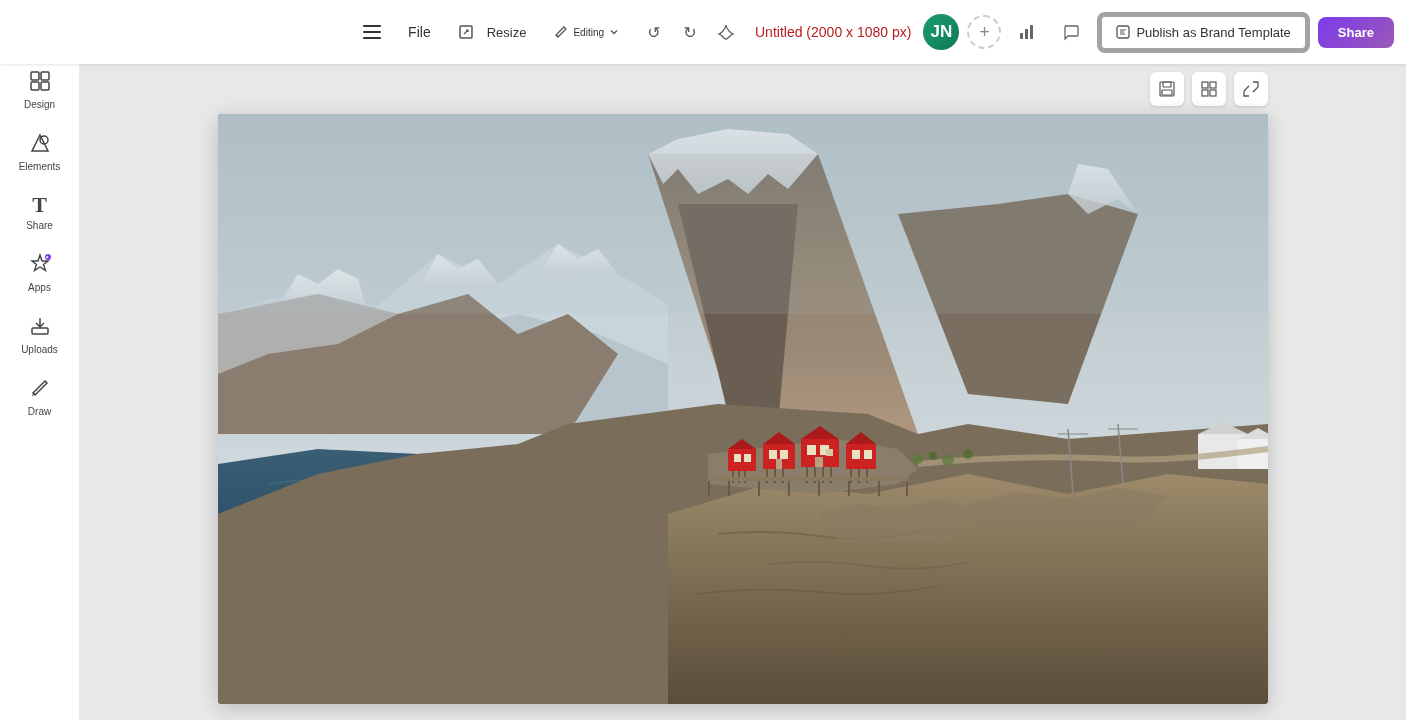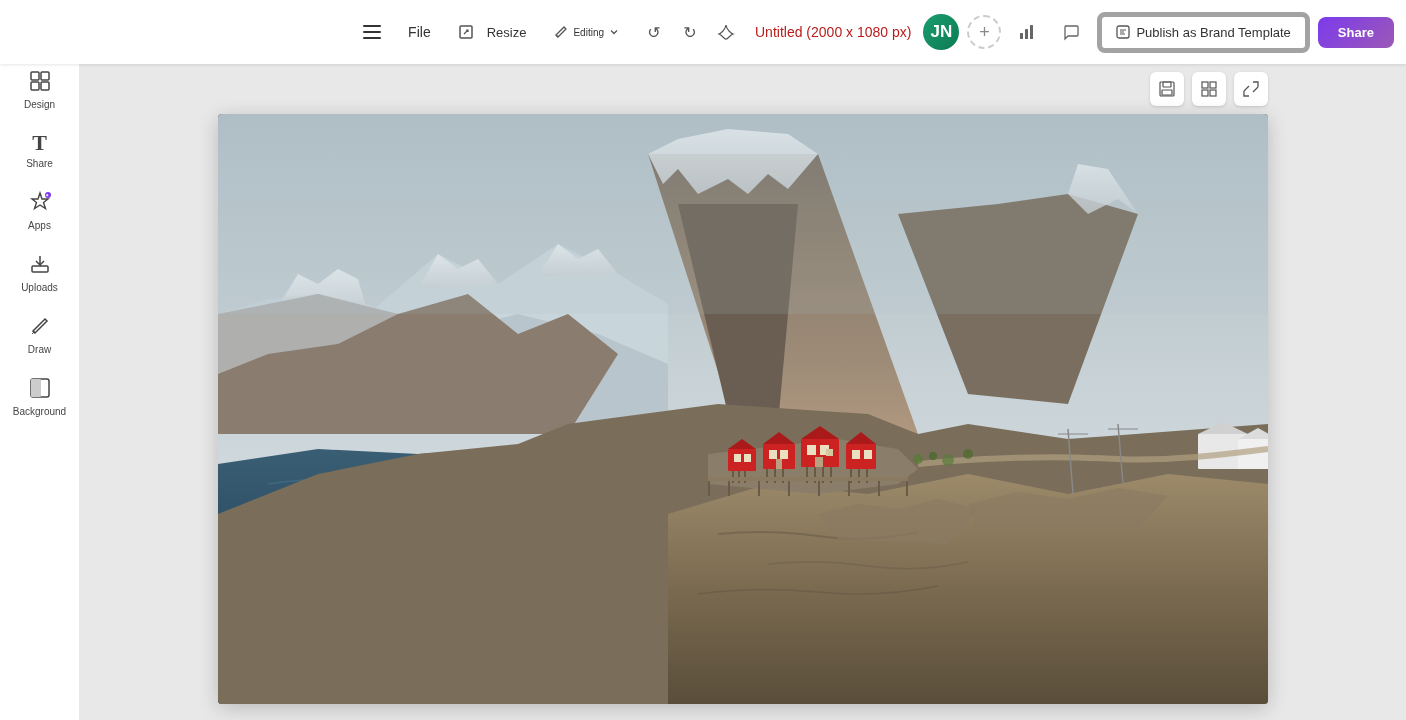--- a/index.html
+++ b/index.html
@@ -232,20 +232,29 @@
       <svg width="22" height="22" viewBox="0 0 22 22">
           <rect x="2" y="2" width="8" height="8" rx="1" fill="none" stroke="#444" stroke-width="1.5"></rect>
           <rect x="12" y="2" width="8" height="8" rx="1" fill="none" stroke="#444" stroke-width="1.5"></rect>
           <rect x="2" y="12" width="8" height="8" rx="1" fill="none" stroke="#444" stroke-width="1.5"></rect>
           <rect x="12" y="12" width="8" height="8" rx="1" fill="none" stroke="#444" stroke-width="1.5"></rect>
         </svg>
     </span>
     <span class="si-label">Design</span>
   </div>
 
+  <div class="sidebar-item">
+    <span class="si-icon">
+      <svg width="22" height="22" viewBox="0 0 22 22">
+          <polygon points="11,3 19,19 3,19" fill="none" stroke="#444" stroke-width="1.5"></polygon>
+          <circle cx="15" cy="8" r="4" fill="none" stroke="#444" stroke-width="1.5"></circle>
+        </svg>
+    </span>
+    <span class="si-label">Elements</span>
+  </div>
 
   <div class="sidebar-item">
     <span class="si-icon" style="font-size:22px; font-weight:700; color:#444; font-family:serif;">T</span>
     <span class="si-label">Share</span>
   </div>
 
   <div class="sidebar-item">
     <span class="si-icon">
       <svg width="22" height="22" viewBox="0 0 22 22">
         <path d="M11 2L13 8H19L14.5 11.5L16.5 17.5L11 14L5.5 17.5L7.5 11.5L3 8H9L11 2Z" fill="none" stroke="#444" stroke-width="1.4"></path>
@@ -273,29 +282,20 @@
           <path d="M4 16L6 18L18 6L16 4L4 16Z" fill="none" stroke="#444" stroke-width="1.5"></path>
           <path d="M4 16L6 18" stroke="#444" stroke-width="1.5"></path>
           <path d="M3 19L5 17" stroke="#444" stroke-width="1"></path>
         </svg>
     </span>
     <span class="si-label">Draw</span>
   </div>
 
 
 
-  <div class="sidebar-item">
-    <span class="si-icon">
-      <svg width="22" height="22" viewBox="0 0 22 22">
-          <rect x="2" y="2" width="18" height="18" rx="2" fill="none" stroke="#444" stroke-width="1.5"></rect>
-          <rect x="2" y="2" width="10" height="18" rx="1" fill="#ccc"></rect>
-        </svg>
-    </span>
-    <span class="si-label">Background</span>
-  </div>
 </div>
 
 <div id="canvas-area">
   <div id="canvas-wrapper">
     <div id="canvas-tools">
       <button class="canvas-tool-btn">
         <svg width="16" height="16" viewBox="0 0 16 16">
           <rect x="1" y="1" width="14" height="14" rx="1" fill="none" stroke="#555" stroke-width="1.2"></rect>
           <rect x="4" y="1" width="8" height="5" rx="0.5" fill="none" stroke="#555" stroke-width="1.2"></rect>
           <rect x="3" y="9" width="10" height="5" rx="0.5" fill="none" stroke="#555" stroke-width="1.2"></rect>

